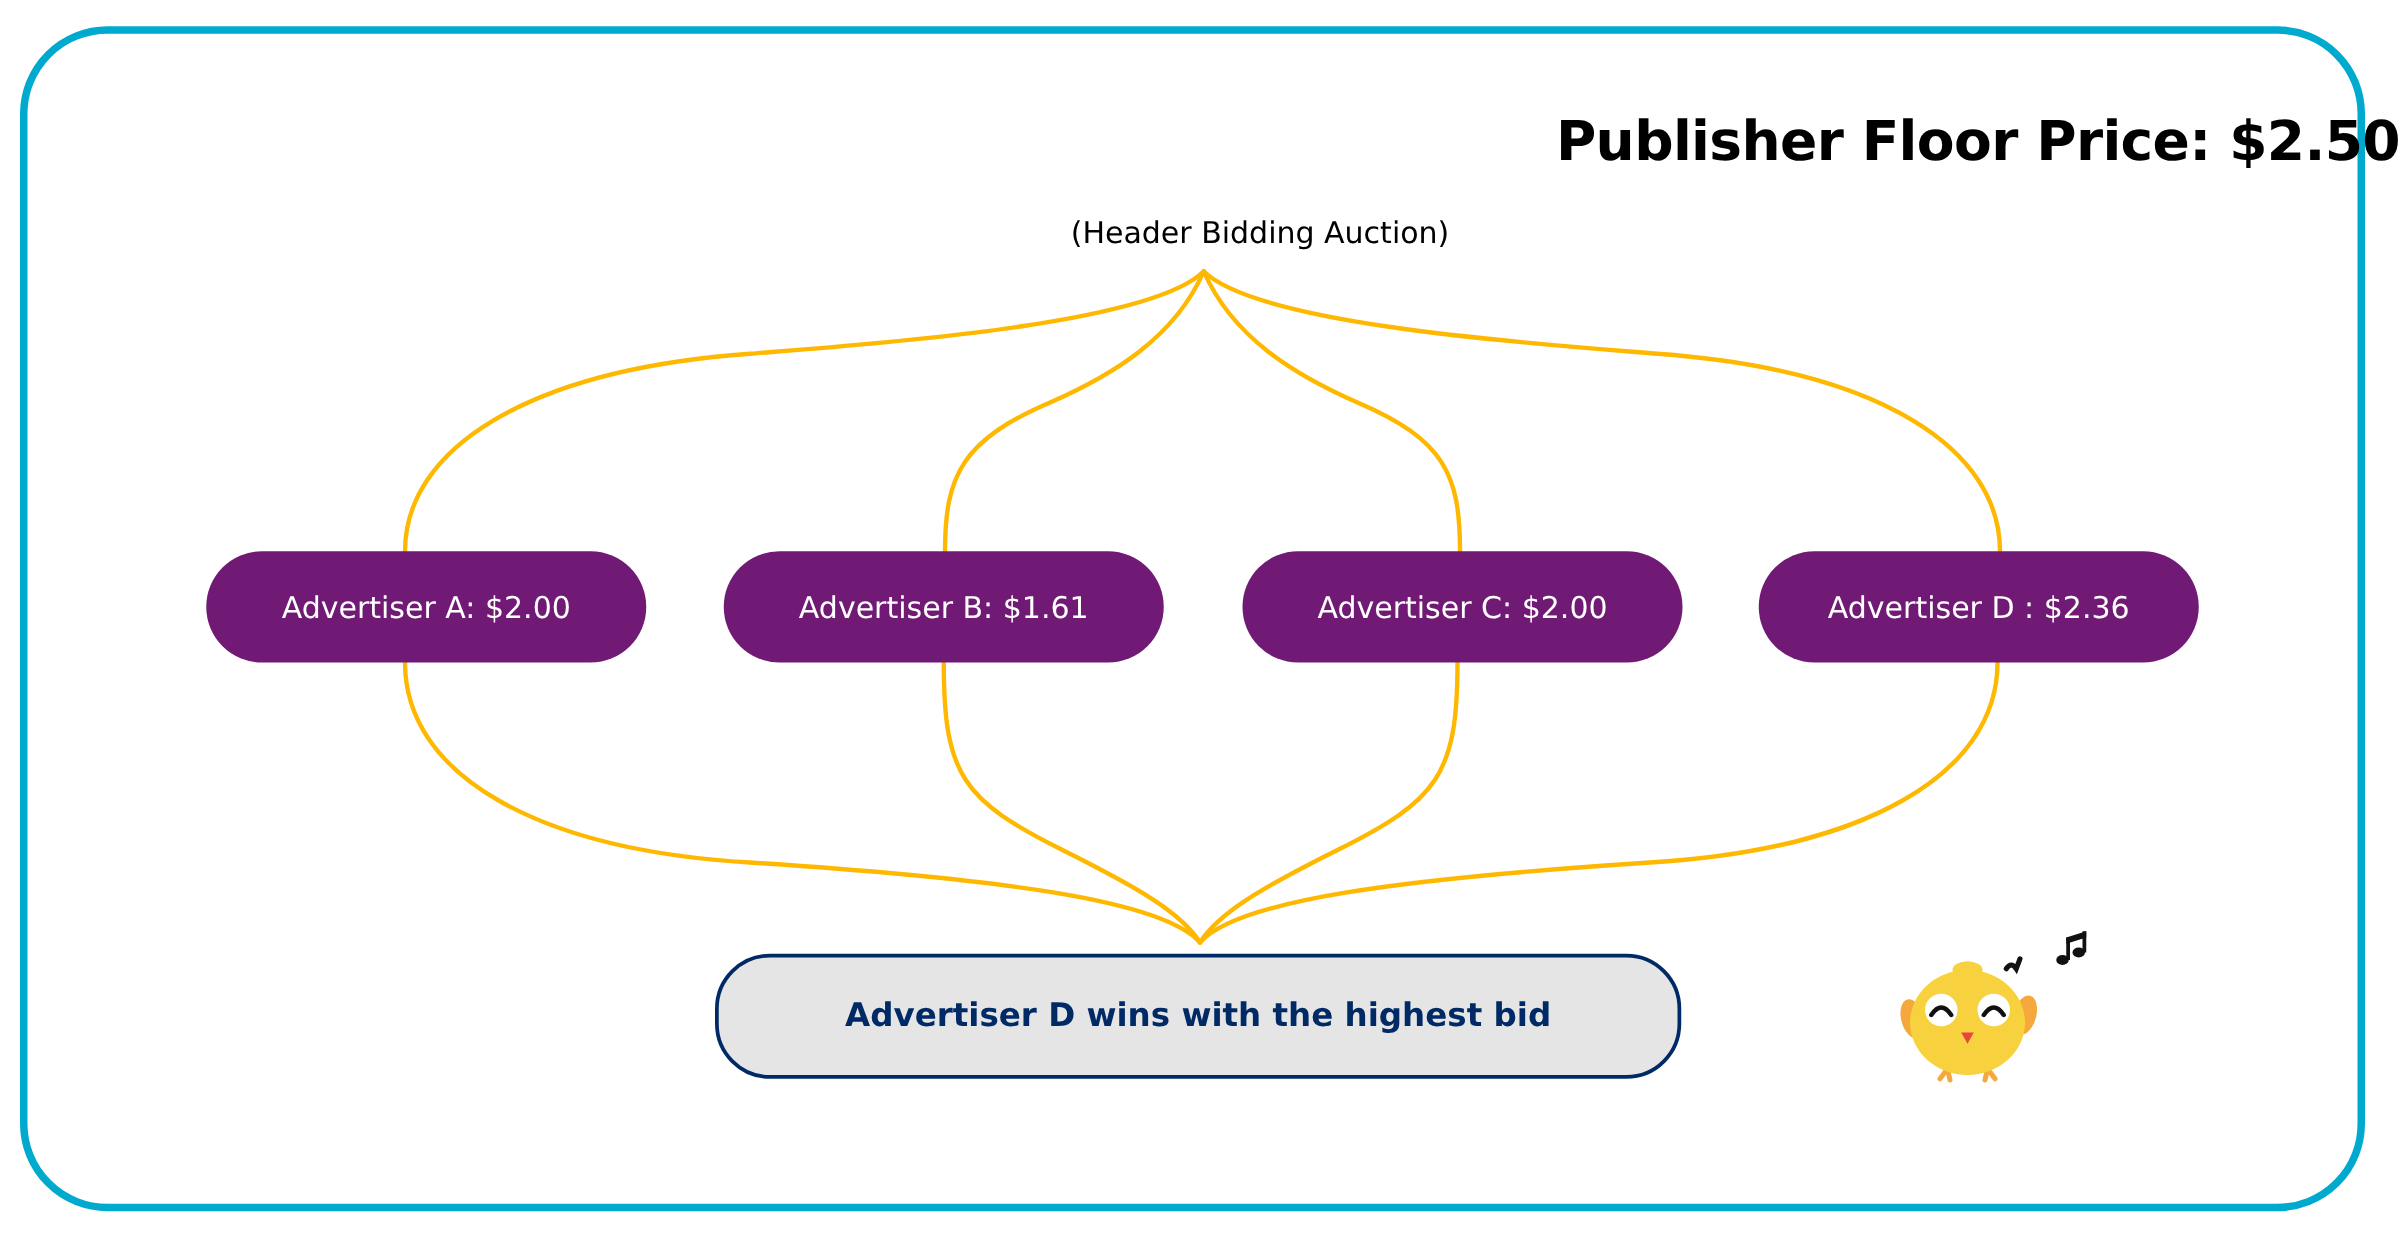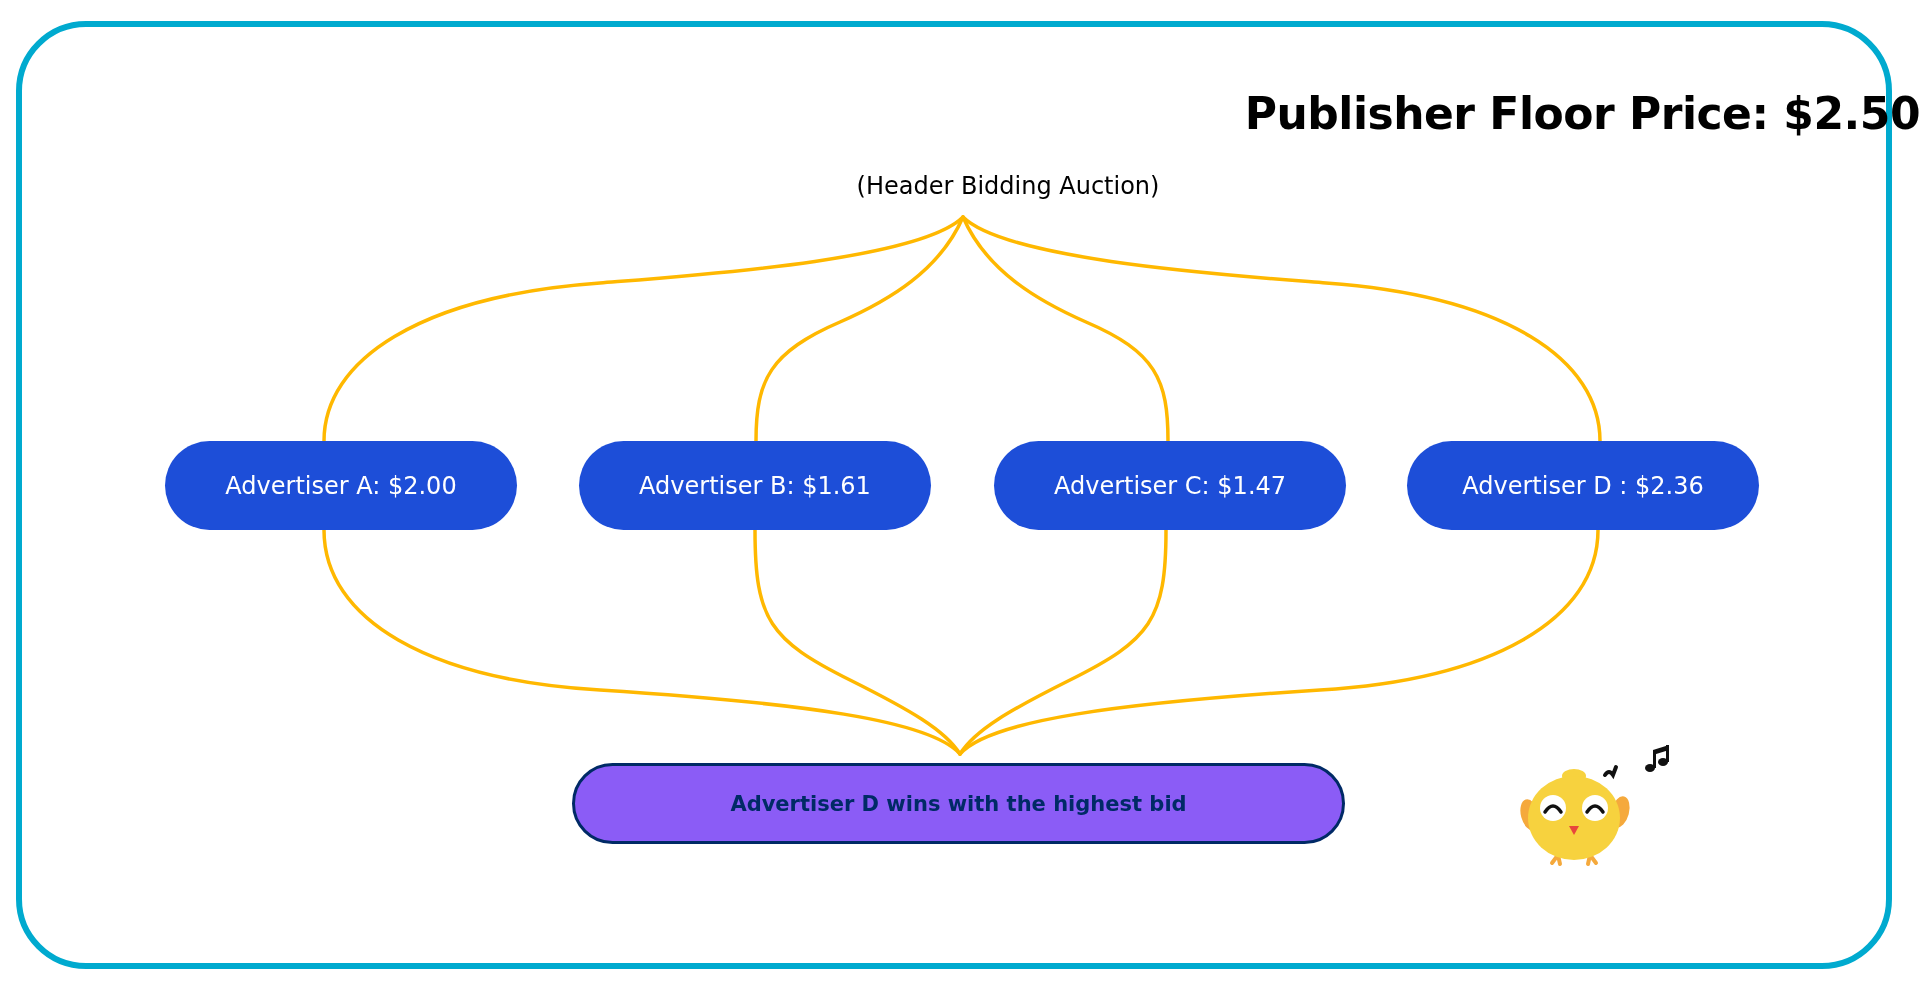--- a/index.html
+++ b/index.html
@@ -1,22 +1,22 @@
 <!DOCTYPE html>
 <html><head>
 <meta charset="utf-8">
 <style>
   html, body { margin: 0; padding: 0; background: #ffffff; }
   body { width: 1920px; height: 1002px; position: relative; overflow: hidden; font-family: "DejaVu Sans", "Liberation Sans", sans-serif; }
   .frame { position: absolute; left: 16px; top: 21px; width: 1876px; height: 948px; border: 6px solid #00AACF; border-radius: 70px; box-sizing: border-box; }
   .title { position: absolute; left: 0; width: 1920px; top: 88px; text-align: right; font-family: "DejaVu Sans", sans-serif; font-weight: bold; font-size: 44px; color: #000; letter-spacing: -0.5px; }
   .subtitle { position: absolute; left: 0; width: 1920px; top: 172px; text-align: center; font-family: "DejaVu Sans", sans-serif; font-size: 24px; color: #000; margin-left: 48px; }
   svg.links { position: absolute; left: 0; top: 0; width: 1920px; height: 1002px; }
-  .pill { position: absolute; top: 441px; height: 89px; width: 352px; background: #1d4ed8; border-radius: 45px; color: #fff; display: flex; align-items: center; justify-content: center; font-family: "DejaVu Sans", sans-serif; font-size: 24px; box-sizing: border-box; }
-  .winner { position: absolute; left: 572px; top: 763px; width: 773px; height: 81px; border: 3px solid #002A66; border-radius: 44px; background: #8b5cf6; display: flex; align-items: center; justify-content: center; color: #002A66; font-family: "DejaVu Sans", sans-serif; font-weight: bold; font-size: 21px; box-sizing: border-box; }
+  .pill { position: absolute; top: 441px; height: 89px; width: 352px; background: #701a75; border-radius: 45px; color: #fff; display: flex; align-items: center; justify-content: center; font-family: "DejaVu Sans", sans-serif; font-size: 24px; box-sizing: border-box; }
+  .winner { position: absolute; left: 572px; top: 763px; width: 773px; height: 100px; border: 3px solid #002A66; border-radius: 44px; background: #e5e5e5; display: flex; align-items: center; justify-content: center; color: #002A66; font-family: "DejaVu Sans", sans-serif; font-weight: bold; font-size: 26px; box-sizing: border-box; }
   .mascot { position: absolute; left: 1510px; top: 740px; width: 170px; height: 130px; }
 </style>
 </head>
 <body>
 
 <div class="frame"></div>
 
 <div class="title">Publisher Floor Price: $2.50</div>
 <div class="subtitle">(Header Bidding Auction)</div>
 
@@ -35,21 +35,21 @@
   </g>
 </svg>
 
 <div class="pill" style="left:165px;">
   <span>Advertiser A: $2.00</span>
 </div>
 <div class="pill" style="left:579px;">
   <span>Advertiser B: $1.61</span>
 </div>
 <div class="pill" style="left:994px;">
-  <span>Advertiser C: $1.47</span>
+  <span>Advertiser C: $2.00</span>
 </div>
 <div class="pill" style="left:1407px;">
   <span>Advertiser D : $2.36</span>
 </div>
 
 <div class="winner">
   <span>Advertiser D wins with the highest bid</span>
 </div>
 
 <svg class="mascot" viewBox="0 0 170 130" xmlns="http://www.w3.org/2000/svg">

